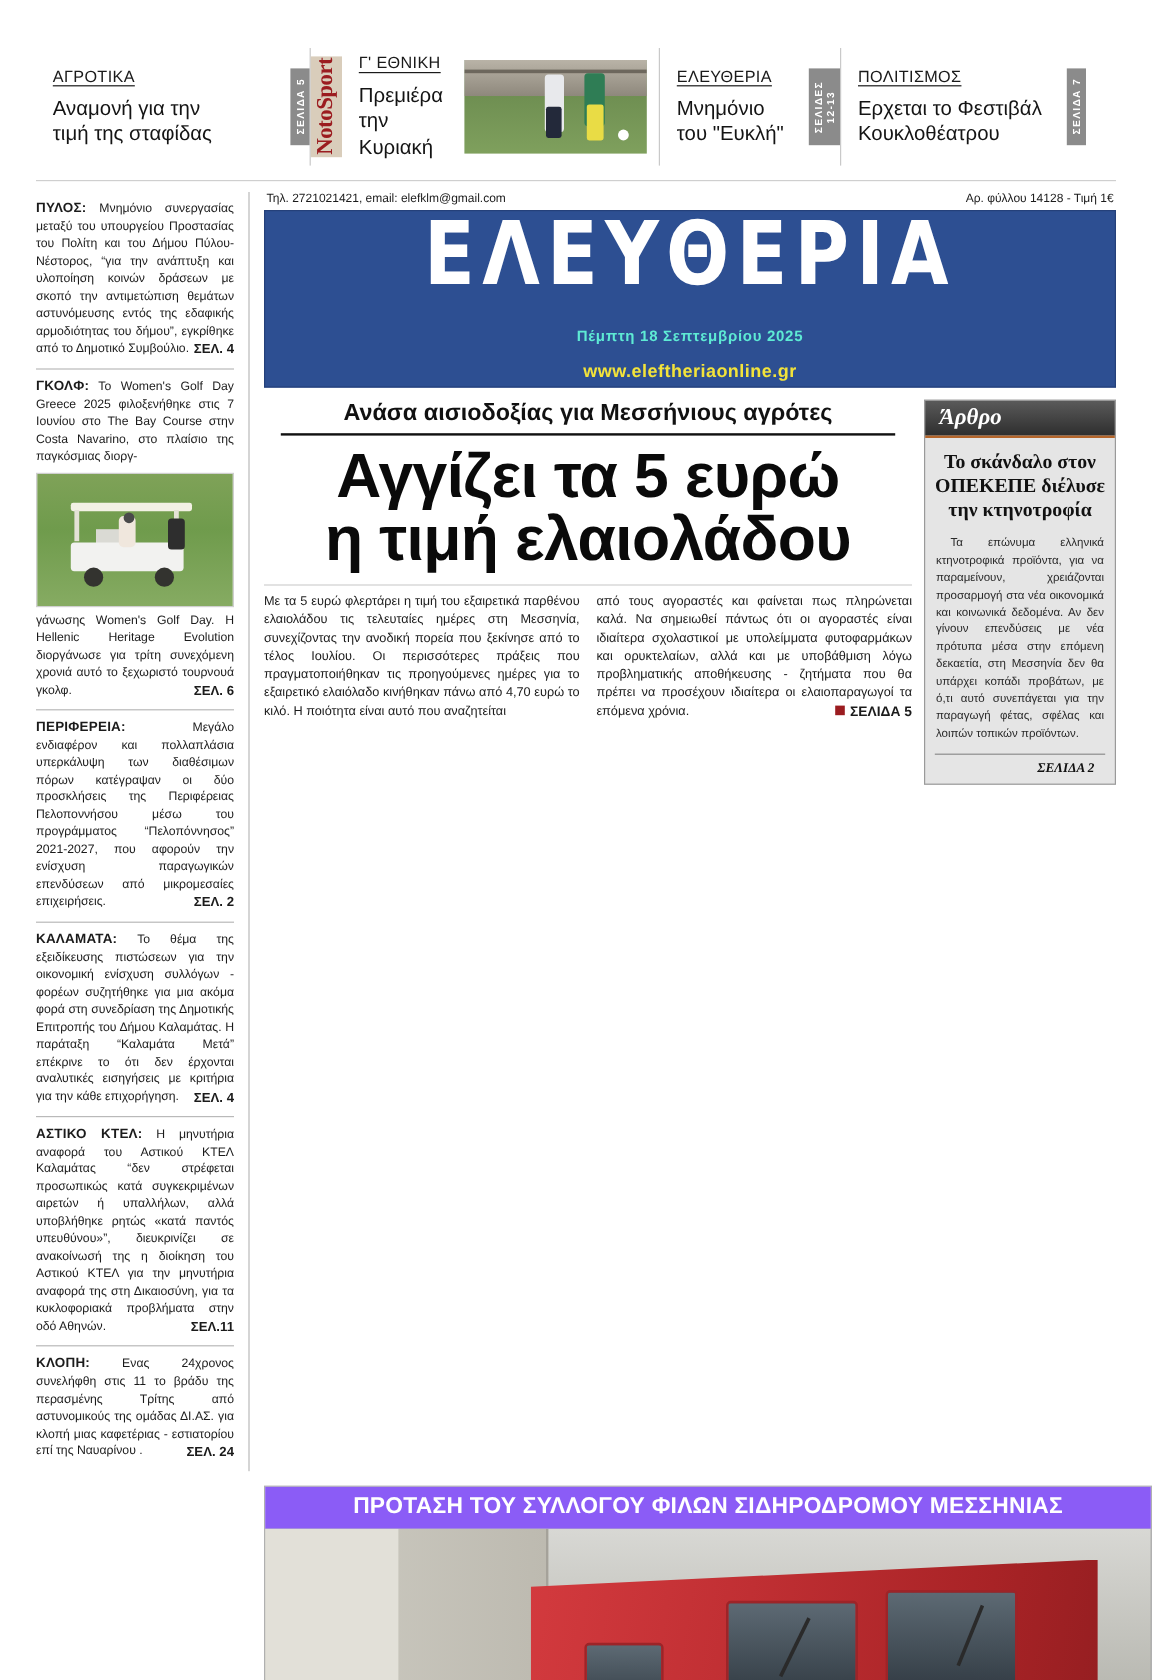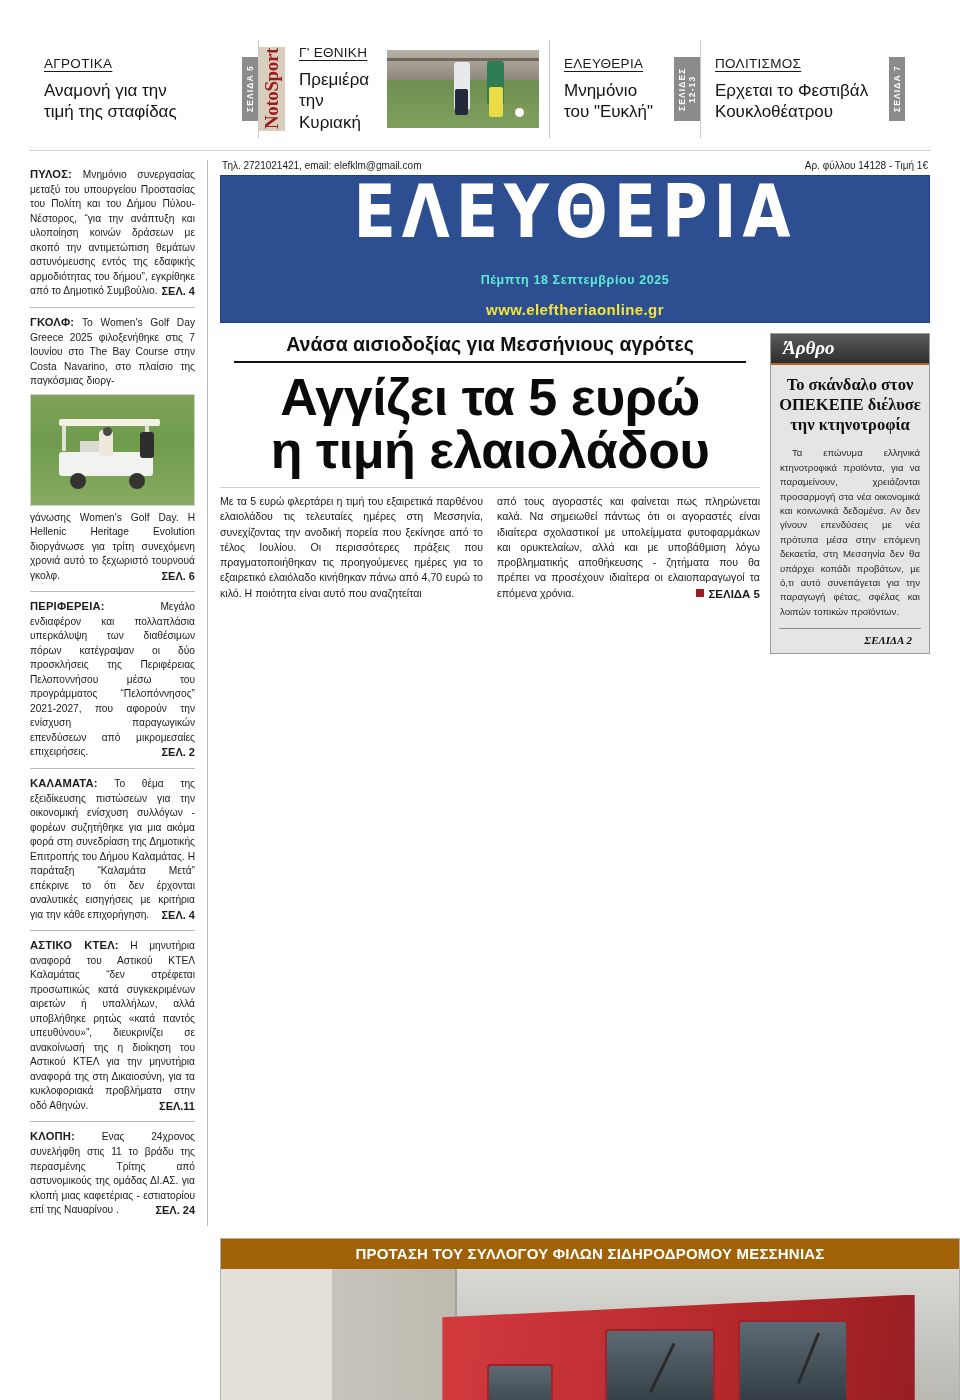--- a/index.html
+++ b/index.html
@@ -135,22 +135,22 @@
   }
   .arthro-sel {
     text-align: right; font-family: "Liberation Serif", serif; font-style: italic;
     font-weight: bold; font-size: 11px; padding: 5px 9px 7px 9px;
     border-top: 1px solid #8d8d8d; margin: 3px 8px 0 8px;
   }
 
   
   .trainblock { margin: 12px 0 0 190px; width: 740px; border: 1px solid #b0b0b0; }
   .train-banner {
-    background: #a16207; color: #fff; text-align: center;
-    font-size: 15px; font-weight: bold; letter-spacing: .2px; padding: 6px 0 7px 0;
+    background: #8b5cf6; color: #fff; text-align: center;
+    font-size: 19px; font-weight: bold; letter-spacing: .2px; padding: 6px 0 7px 0;
   }
   .train-photo { position: relative; height: 432px; overflow: hidden; background: #8d8d8d; }
   .tr-sky { position:absolute; inset:0; background: linear-gradient(180deg,#d8d8d4 0%, #b9b9b2 30%, #9b9b92 60%, #8a8a80 100%); }
   .tr-bldg { position:absolute; left:0; top:0; width:32%; height:58%; background:linear-gradient(90deg,#cfcdc4,#bdbab0); border-right:2px solid #a5a29a;}
   .tr-bldg2 { position:absolute; left:0; top:0; width:15%; height:36%; background:#e2e0d8;}
   .tr-body {
     position:absolute; left:30%; top:6%; width:64%; height:88%;
     background: linear-gradient(100deg,#d33a3e 0%, #c02f33 35%, #a82326 72%, #8e1c1f 100%);
     clip-path: polygon(0 6%, 100% 0, 100% 100%, 0 94%);
   }

